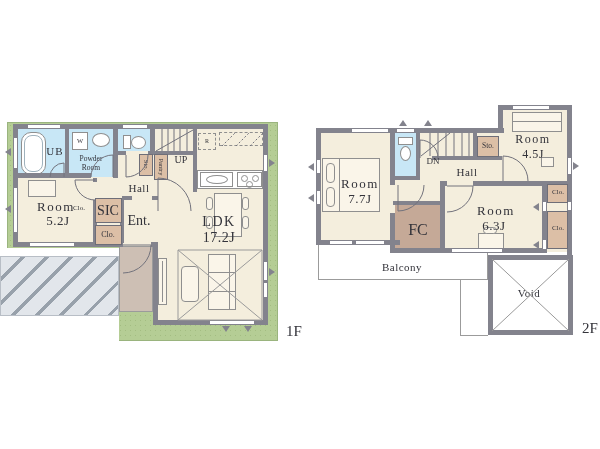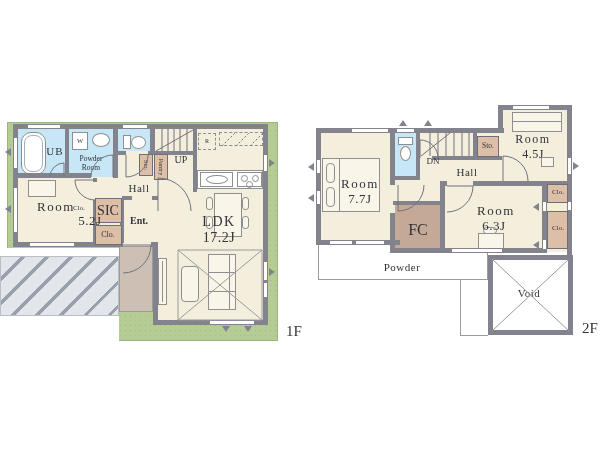--- a/index.html
+++ b/index.html
@@ -114,22 +114,22 @@
   <div class="lbl" style="left:91px;top:163px;font-size:7.5px;white-space:normal;width:40px;line-height:1.2;">Powder Room</div>
   <div class="lbl" style="left:139px;top:189px;font-size:11px;letter-spacing:0.5px;">Hall</div>
   <div class="lbl" style="left:181px;top:160px;font-size:10px;">UP</div>
   <div class="lbl" style="left:207px;top:141px;font-size:6px;">R</div>
   <div class="lbl vert" style="left:146px;top:165px;font-size:6.5px;">Sto.</div>
   <div class="lbl vert" style="left:161px;top:167px;font-size:6.5px;">Pantry</div>
   <div class="lbl" style="left:108px;top:211px;font-size:14px;">SIC</div>
   <div class="lbl" style="left:108px;top:235px;font-size:8px;">Clo.</div>
   <div class="lbl" style="left:79px;top:209px;font-size:7px;">Clo.</div>
   <div class="lbl rname" style="left:56px;top:207px;">Room</div>
-  <div class="lbl rsize" style="left:58px;top:221px;margin-left:32px;">5.2J</div>
-  <div class="lbl" style="left:139px;top:221px;font-size:10px;font-weight:bold;">Ent.</div>
+  <div class="lbl rsize" style="left:58px;top:221px;">5.2J</div>
+  <div class="lbl" style="left:139px;top:221px;font-size:14px;">Ent.</div>
   <div class="lbl rname" style="left:219px;top:222px;font-size:14px;">LDK</div>
   <div class="lbl rsize" style="left:219px;top:238px;font-size:14px;">17.2J</div>
   <div class="lbl" style="left:294px;top:332px;font-size:15px;">1F</div>
 
   <div class="tri-l" style="left:5px;top:148px;"></div>
   <div class="tri-l" style="left:5px;top:205px;"></div>
   <div class="tri-r" style="left:269px;top:159px;"></div>
   <div class="tri-r" style="left:269px;top:268px;"></div>
   <div class="tri-d" style="left:222px;top:326px;"></div>
   <div class="tri-d" style="left:244px;top:326px;"></div>
@@ -201,21 +201,21 @@
   <div class="lbl" style="left:433px;top:162px;font-size:9px;">DN</div>
   <div class="lbl" style="left:467px;top:173px;font-size:11px;letter-spacing:0.5px;">Hall</div>
   <div class="lbl" style="left:488px;top:146px;font-size:7.5px;">Sto.</div>
   <div class="lbl rname" style="left:533px;top:139px;font-size:12px;">Room</div>
   <div class="lbl rsize" style="left:533px;top:154px;font-size:12px;">4.5J</div>
   <div class="lbl" style="left:558px;top:193px;font-size:7px;">Clo.</div>
   <div class="lbl" style="left:558px;top:229px;font-size:7px;">Clo.</div>
   <div class="lbl rname" style="left:496px;top:211px;">Room</div>
   <div class="lbl rsize" style="left:494px;top:226px;">6.3J</div>
   <div class="lbl" style="left:418px;top:230px;font-size:16px;">FC</div>
-  <div class="lbl" style="left:402px;top:268px;font-size:11px;letter-spacing:0.5px;">Powder</div>
+  <div class="lbl" style="left:402px;top:268px;font-size:11px;letter-spacing:0.5px;">Balcony</div>
   <div class="lbl" style="left:529px;top:294px;font-size:11px;letter-spacing:0.5px;">Void</div>
   <div class="lbl" style="left:590px;top:329px;font-size:15px;">2F</div>
 
   <div class="tri-l" style="left:308px;top:163px;"></div>
   <div class="tri-l" style="left:308px;top:194px;"></div>
   <div class="tri-r" style="left:573px;top:162px;"></div>
   <div class="tri-l" style="left:533px;top:203px;"></div>
   <div class="tri-l" style="left:533px;top:241px;"></div>
   <div class="tri-u" style="left:399px;top:120px;"></div>
   <div class="tri-u" style="left:424px;top:120px;"></div>

